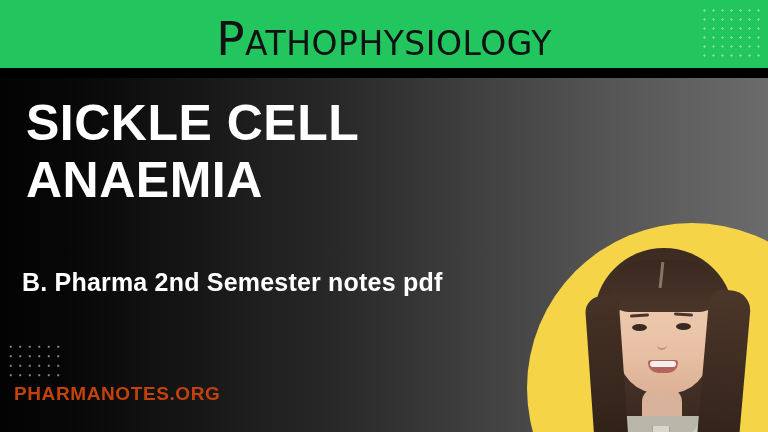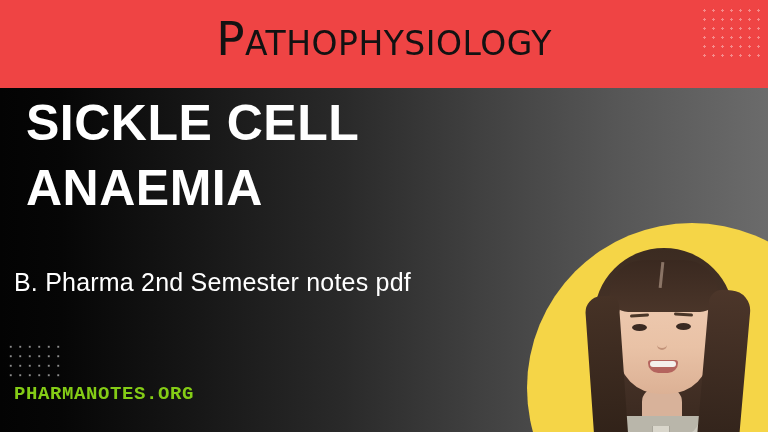--- a/index.html
+++ b/index.html
@@ -15,22 +15,22 @@
     font-family: "Liberation Sans", sans-serif;
     background: #000;
   }
 
   
   .banner {
     position: absolute;
     left: 0;
     top: 0;
     width: 768px;
-    height: 88px;
-    background: #ef4444;
+    height: 68px;
+    background: #22c55e;
     overflow: hidden;
   }
   .banner-dots {
     position: absolute;
     right: 8px;
     top: 6px;
     width: 60px;
     height: 52px;
     background-image: radial-gradient(rgba(255,255,255,0.38) 1.1px, transparent 1.2px);
     background-size: 9px 9px;
@@ -252,31 +252,31 @@
     left: 26px;
     top: 95px;
     width: 490px;
     color: #ffffff;
     font-family: "Liberation Sans", sans-serif;
     font-weight: 700;
     font-size: 50px;
     line-height: 57px;
     letter-spacing: 0.5px;
   }
-  .headline .l2 { display: block; margin-top: 8px; }
+  .headline .l2 { display: block; }
 
   
   .subtitle {
     position: absolute;
-    left: 14px;
+    left: 22px;
     top: 265px;
     width: 560px;
     color: #ffffff;
     font-family: "Liberation Sans", sans-serif;
-    font-weight: 400;
+    font-weight: 700;
     font-size: 25px;
     line-height: 34px;
     letter-spacing: 0.2px;
     white-space: nowrap;
   }
 
   
   .corner-dots {
     position: absolute;
     left: 4px;
@@ -286,22 +286,22 @@
     background-image: radial-gradient(rgba(255,255,255,0.55) 1.2px, transparent 1.3px);
     background-size: 9.5px 9.5px;
     background-position: 2px 2px;
   }
 
   
   .brand {
     position: absolute;
     left: 14px;
     top: 383px;
-    color: #84cc16;
-    font-family: Liberation Mono, monospace;
+    color: #c2410c;
+    font-family: Liberation Sans, sans-serif;
     font-weight: 700;
     font-size: 19px;
     letter-spacing: 0.6px;
     white-space: nowrap;
   }
 </style>
 </head>
 <body>
 
 <div id="poster">

